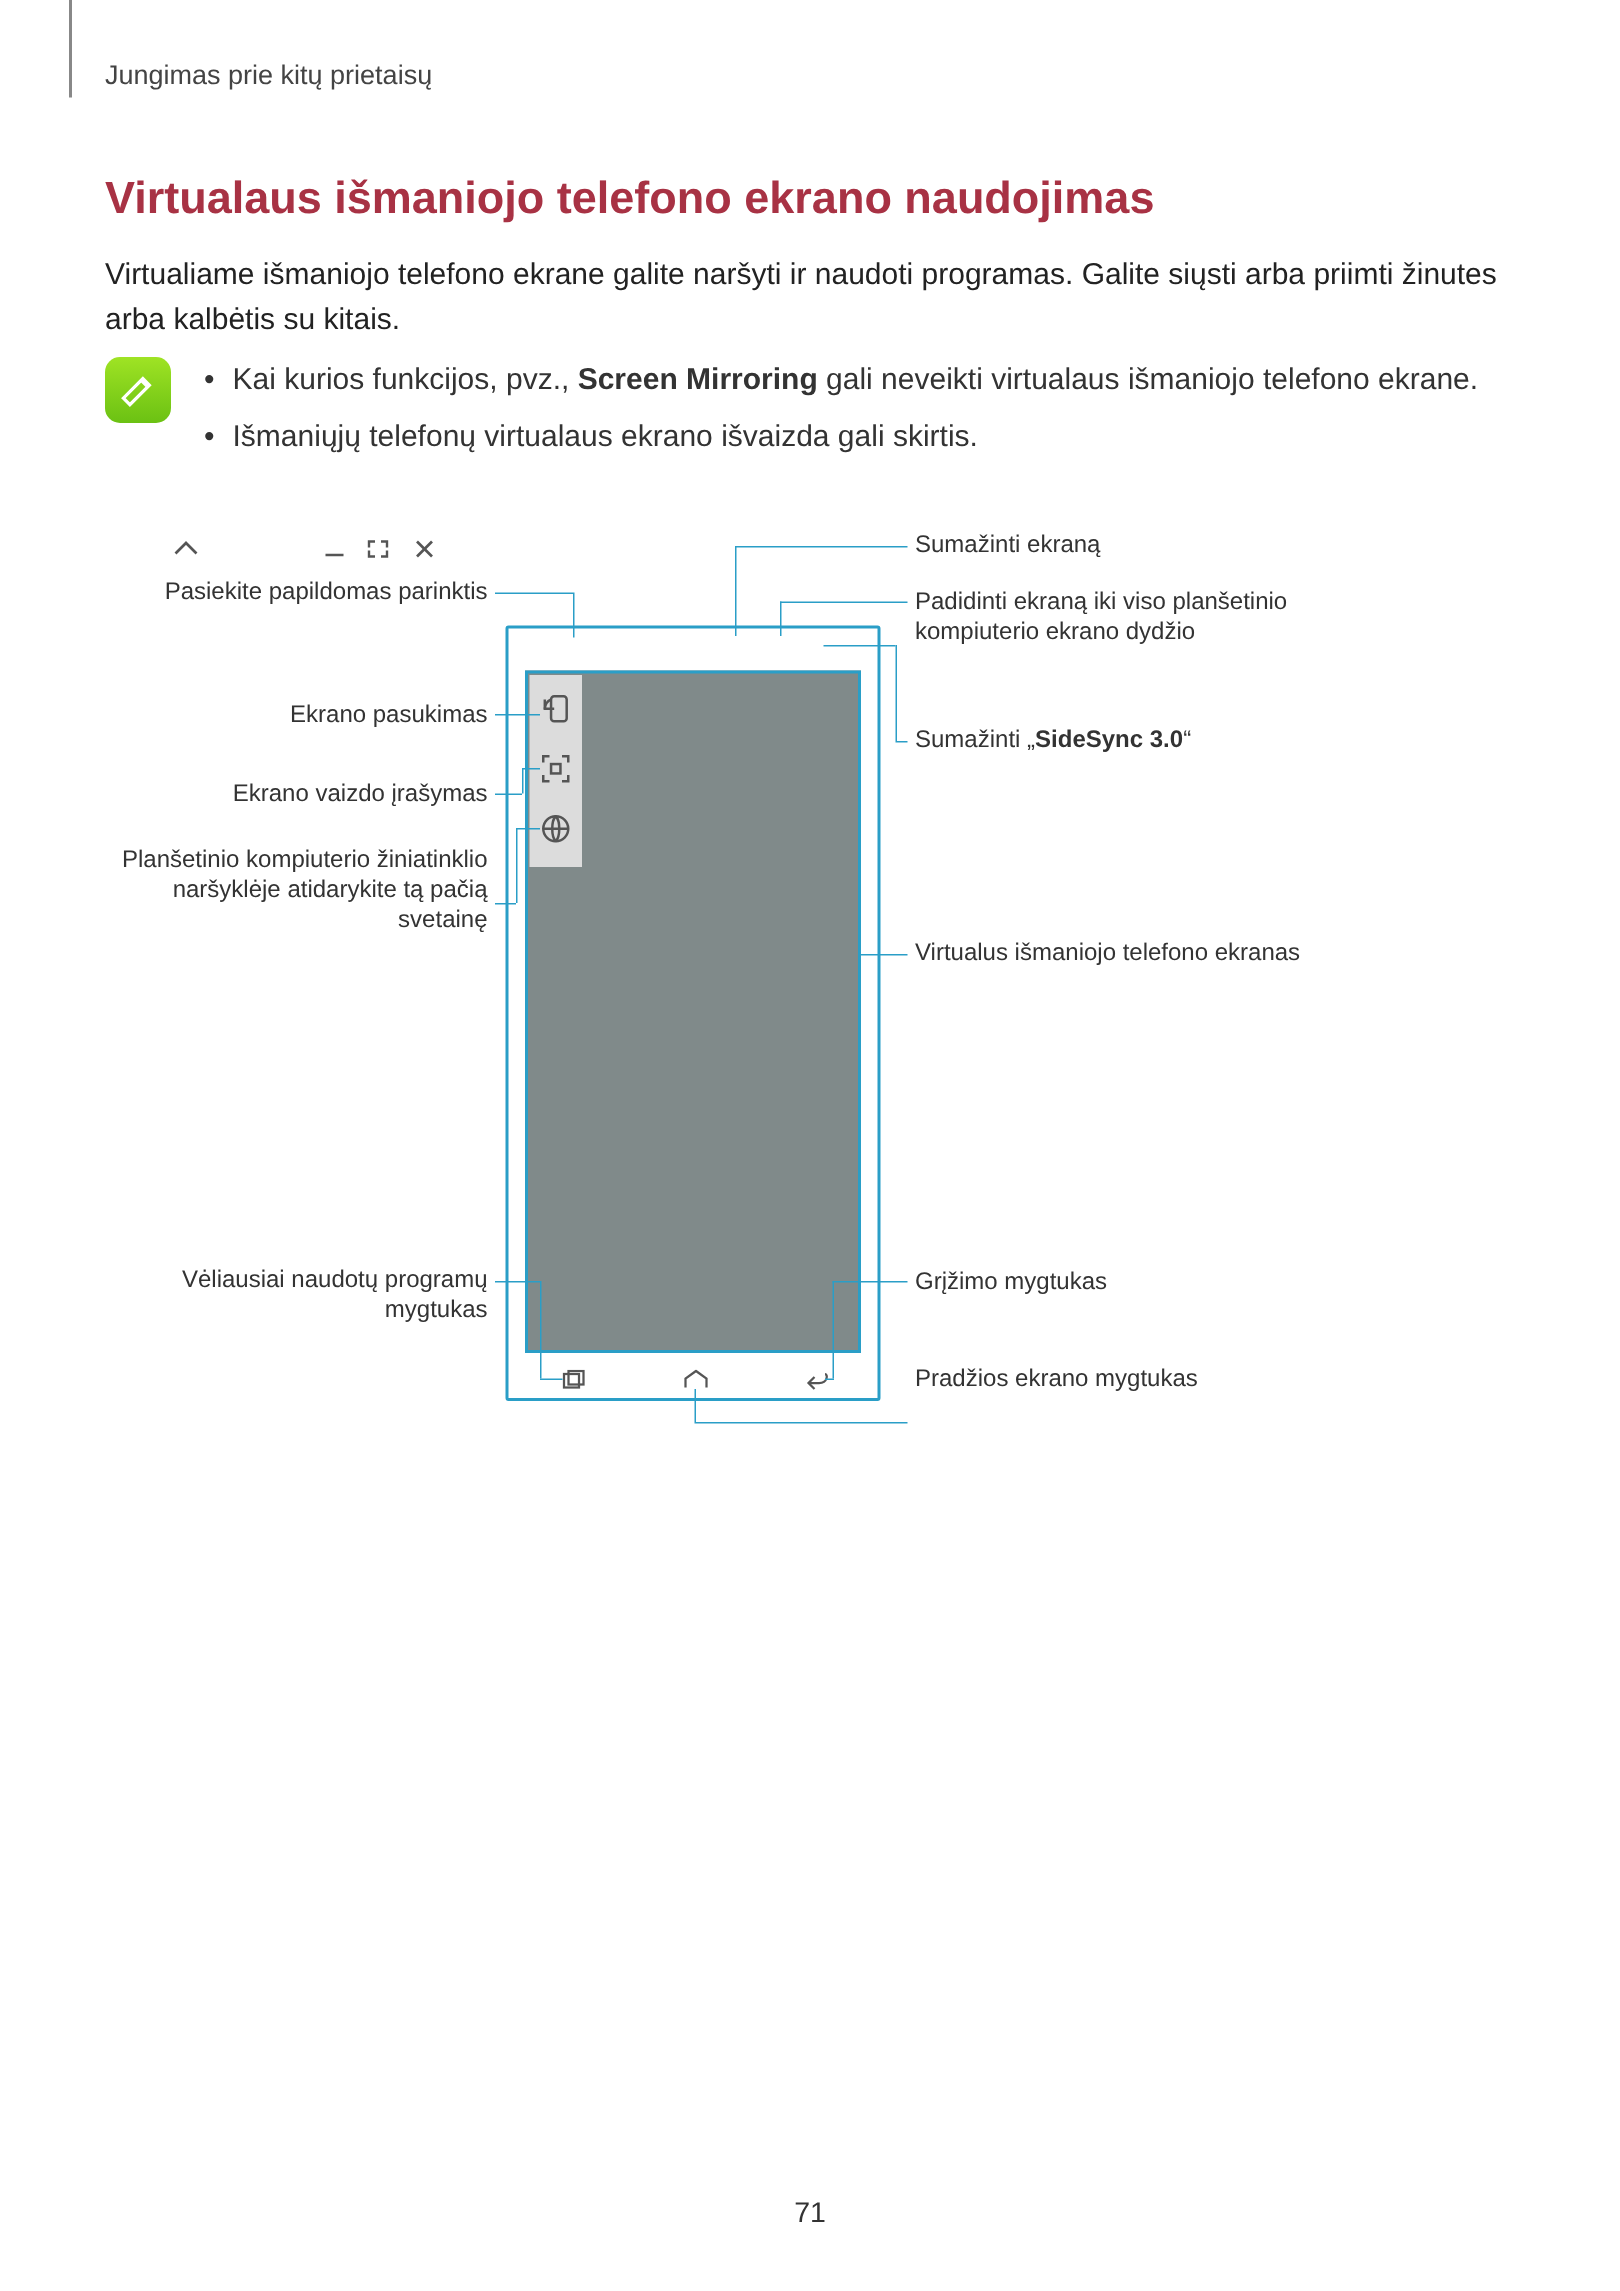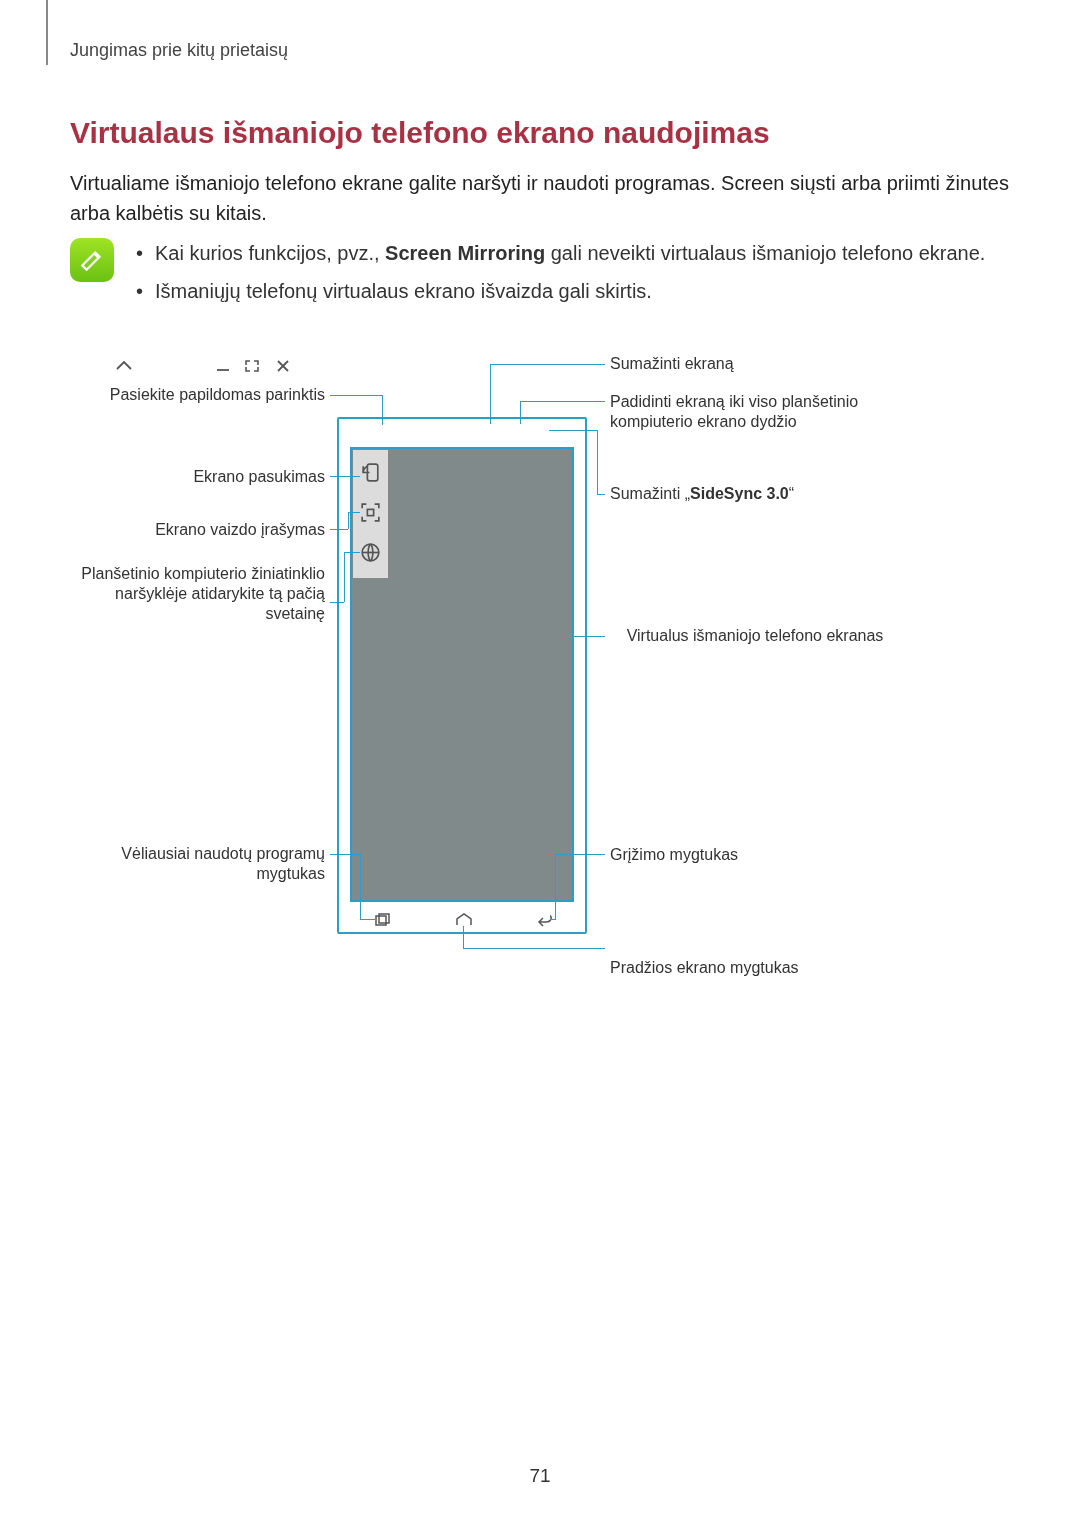--- a/index.html
+++ b/index.html
@@ -146,21 +146,21 @@
   }
 </style>
 </head>
 <body>
 
 <div class="page">
   <div class="top-rule"></div>
   <div class="section-header">Jungimas prie kitų prietaisų</div>
 
   <div class="title">Virtualaus išmaniojo telefono ekrano naudojimas</div>
-  <div class="intro">Virtualiame išmaniojo telefono ekrane galite naršyti ir naudoti programas. Screen siųsti arba priimti žinutes arba kalbėtis su kitais.</div>
+  <div class="intro">Virtualiame išmaniojo telefono ekrane galite naršyti ir naudoti programas. Galite siųsti arba priimti žinutes arba kalbėtis su kitais.</div>
 
   <div class="note-row">
     <div class="note-icon-box">
       <svg width="26" height="26" viewBox="0 0 24 24" fill="none" stroke="#fff" stroke-width="2">
         <path d="M3 17l4 4 12-12-4-4L3 17z"></path>
         <path d="M14 6l4 4"></path>
       </svg>
     </div>
     <div class="note-list">
       <div class="bullet">
@@ -254,23 +254,23 @@
     <div class="callout callout-l" style="top:113px; left:5px;">Ekrano pasukimas</div>
     <div class="callout callout-l" style="top:166px; left:5px;">Ekrano vaizdo įrašymas</div>
     <div class="callout callout-l" style="top:210px; left:5px;">Planšetinio kompiuterio žiniatinklio naršyklėje atidarykite tą pačią svetainę</div>
     <div class="callout callout-l" style="top:490px; left:5px;">Vėliausiai naudotų programų mygtukas</div>
 
     <div class="callout callout-r" style="top:0px; left:540px;">Sumažinti ekraną</div>
     <div class="callout callout-r" style="top:38px; left:540px;">Padidinti ekraną iki viso planšetinio kompiuterio ekrano dydžio</div>
     <div class="callout callout-r" style="top:130px; left:540px;">
       <span>Sumažinti „</span><b>SideSync 3.0</b><span>“</span>
     </div>
-    <div class="callout callout-r" style="top:272px; left:540px;text-align:center;">Virtualus išmaniojo telefono ekranas</div>
+    <div class="callout callout-r" style="top:272px; left:540px;">Virtualus išmaniojo telefono ekranas</div>
     <div class="callout callout-r" style="top:491px; left:540px;">Grįžimo mygtukas</div>
-    <div class="callout callout-r" style="top:604px; left:540px;">Pradžios ekrano mygtukas</div>
+    <div class="callout callout-r" style="top:556px; left:540px;">Pradžios ekrano mygtukas</div>
 
     <div class="leader leader-h" style="top:41px; left:260px; width:52px;"></div>
     <div class="leader leader-v" style="top:41px; left:312px; height:30px;"></div>
 
     <div class="leader leader-h" style="top:122px; left:260px; width:30px;"></div>
 
     <div class="leader leader-h" style="top:175px; left:260px; width:18px;"></div>
     <div class="leader leader-v" style="top:158px; left:278px; height:17px;"></div>
     <div class="leader leader-h" style="top:158px; left:278px; width:12px;"></div>
 

